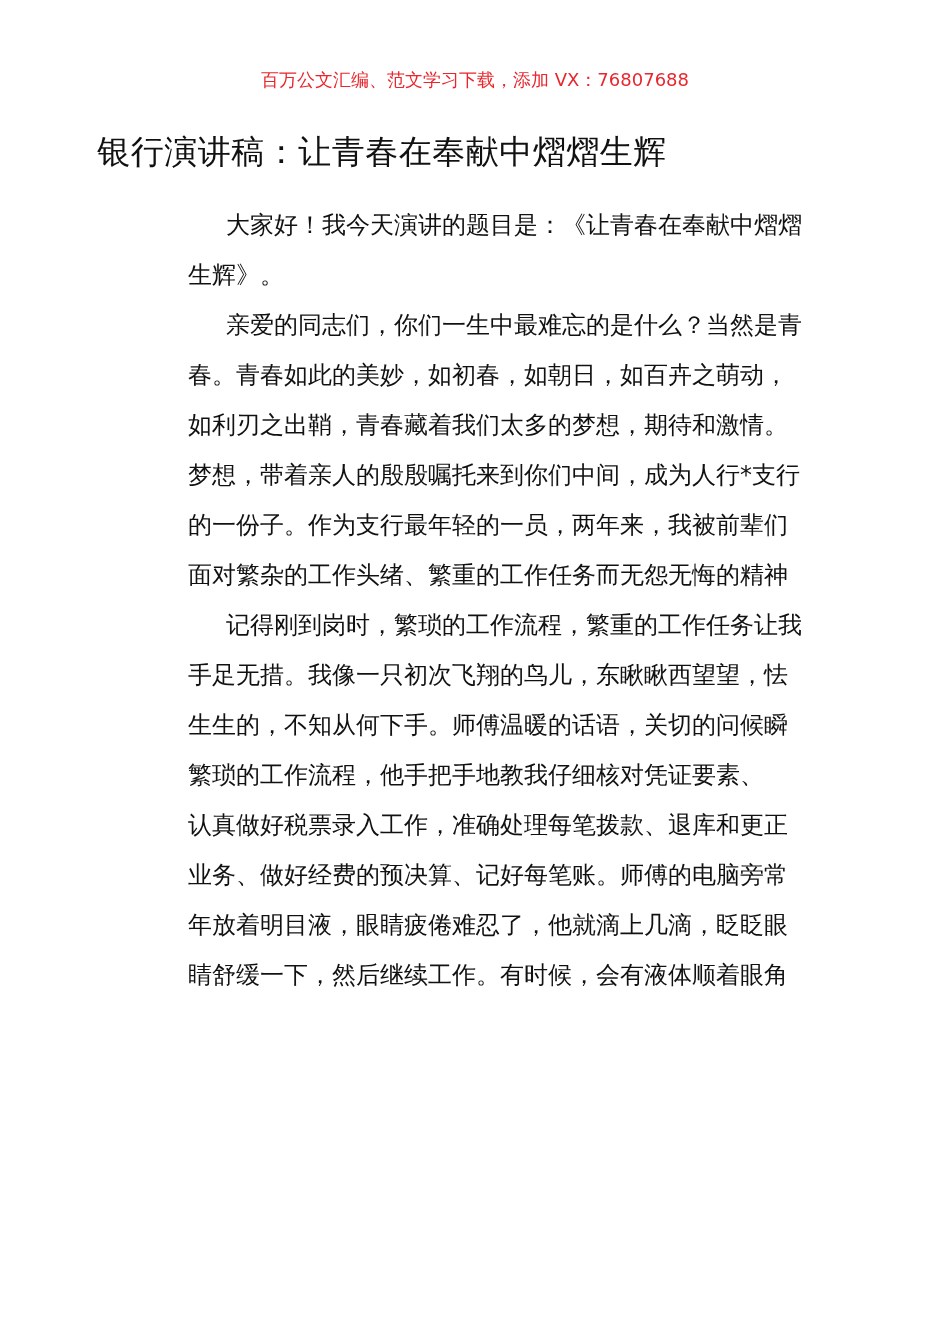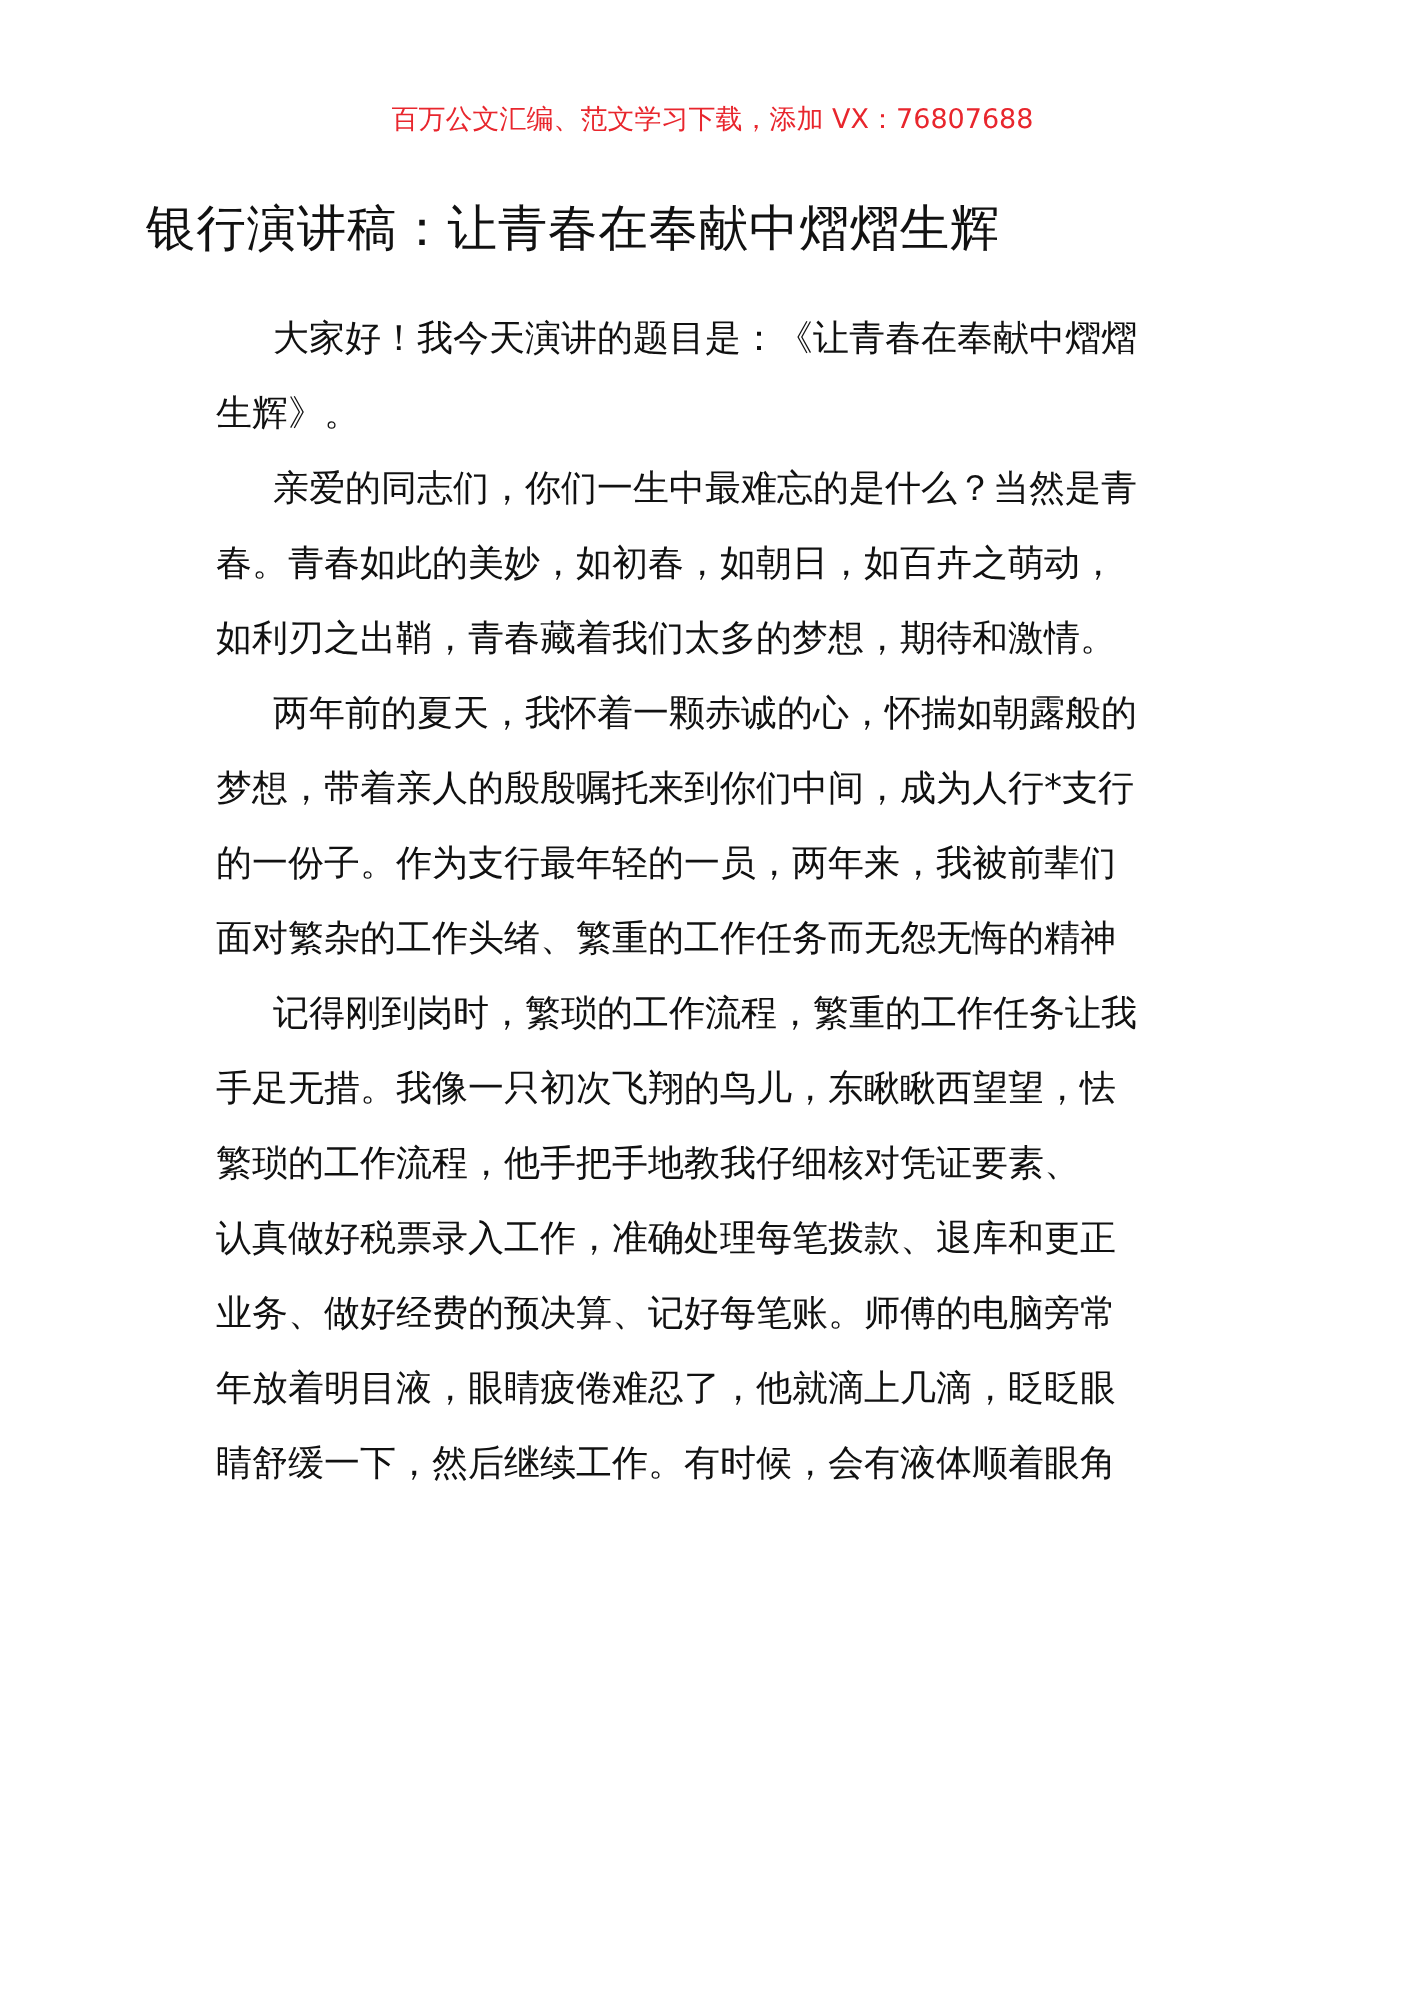--- a/index.html
+++ b/index.html
@@ -52,43 +52,44 @@
       top: 200px;
       left: 144px;
       width: 670px;
     }
     .line {
       height: 50px;
       line-height: 50px;
       font-size: 24px;
       white-space: nowrap;
       color: #111111;
+      margin-left: 44px;
     }
     .line.indent {
       padding-left: 38px;
     }
   </style>
 </head>
 <body>
 
 <div class="page">
   <div class="header-note" style="color: rgb(232, 38, 45);">百万公文汇编、范文学习下载，添加 VX：76807688</div>
   <div class="doc-title">银行演讲稿：让青春在奉献中熠熠生辉</div>
 
   <div class="body-lines">
     <div class="line indent">大家好！我今天演讲的题目是：《让青春在奉献中熠熠</div>
     <div class="line">生辉》。</div>
     <div class="line indent">亲爱的同志们，你们一生中最难忘的是什么？当然是青</div>
     <div class="line">春。青春如此的美妙，如初春，如朝日，如百卉之萌动，</div>
     <div class="line">如利刃之出鞘，青春藏着我们太多的梦想，期待和激情。</div>
-    <div class="line indent">两年前的夏天，我怀着一颗赤诚的心，怀揣如朝露般的</div>
     <div class="line">梦想，带着亲人的殷殷嘱托来到你们中间，成为人行*支行</div>
     <div class="line">的一份子。作为支行最年轻的一员，两年来，我被前辈们</div>
     <div class="line">面对繁杂的工作头绪、繁重的工作任务而无怨无悔的精神</div>
     <div class="line indent">记得刚到岗时，繁琐的工作流程，繁重的工作任务让我</div>
     <div class="line">手足无措。我像一只初次飞翔的鸟儿，东瞅瞅西望望，怯</div>
+    <div class="line">生生的，不知从何下手。师傅温暖的话语，关切的问候瞬</div>
     <div class="line">繁琐的工作流程，他手把手地教我仔细核对凭证要素、</div>
     <div class="line">认真做好税票录入工作，准确处理每笔拨款、退库和更正</div>
     <div class="line">业务、做好经费的预决算、记好每笔账。师傅的电脑旁常</div>
     <div class="line">年放着明目液，眼睛疲倦难忍了，他就滴上几滴，眨眨眼</div>
     <div class="line">睛舒缓一下，然后继续工作。有时候，会有液体顺着眼角</div>
   </div>
 </div>
 
 </body></html>

